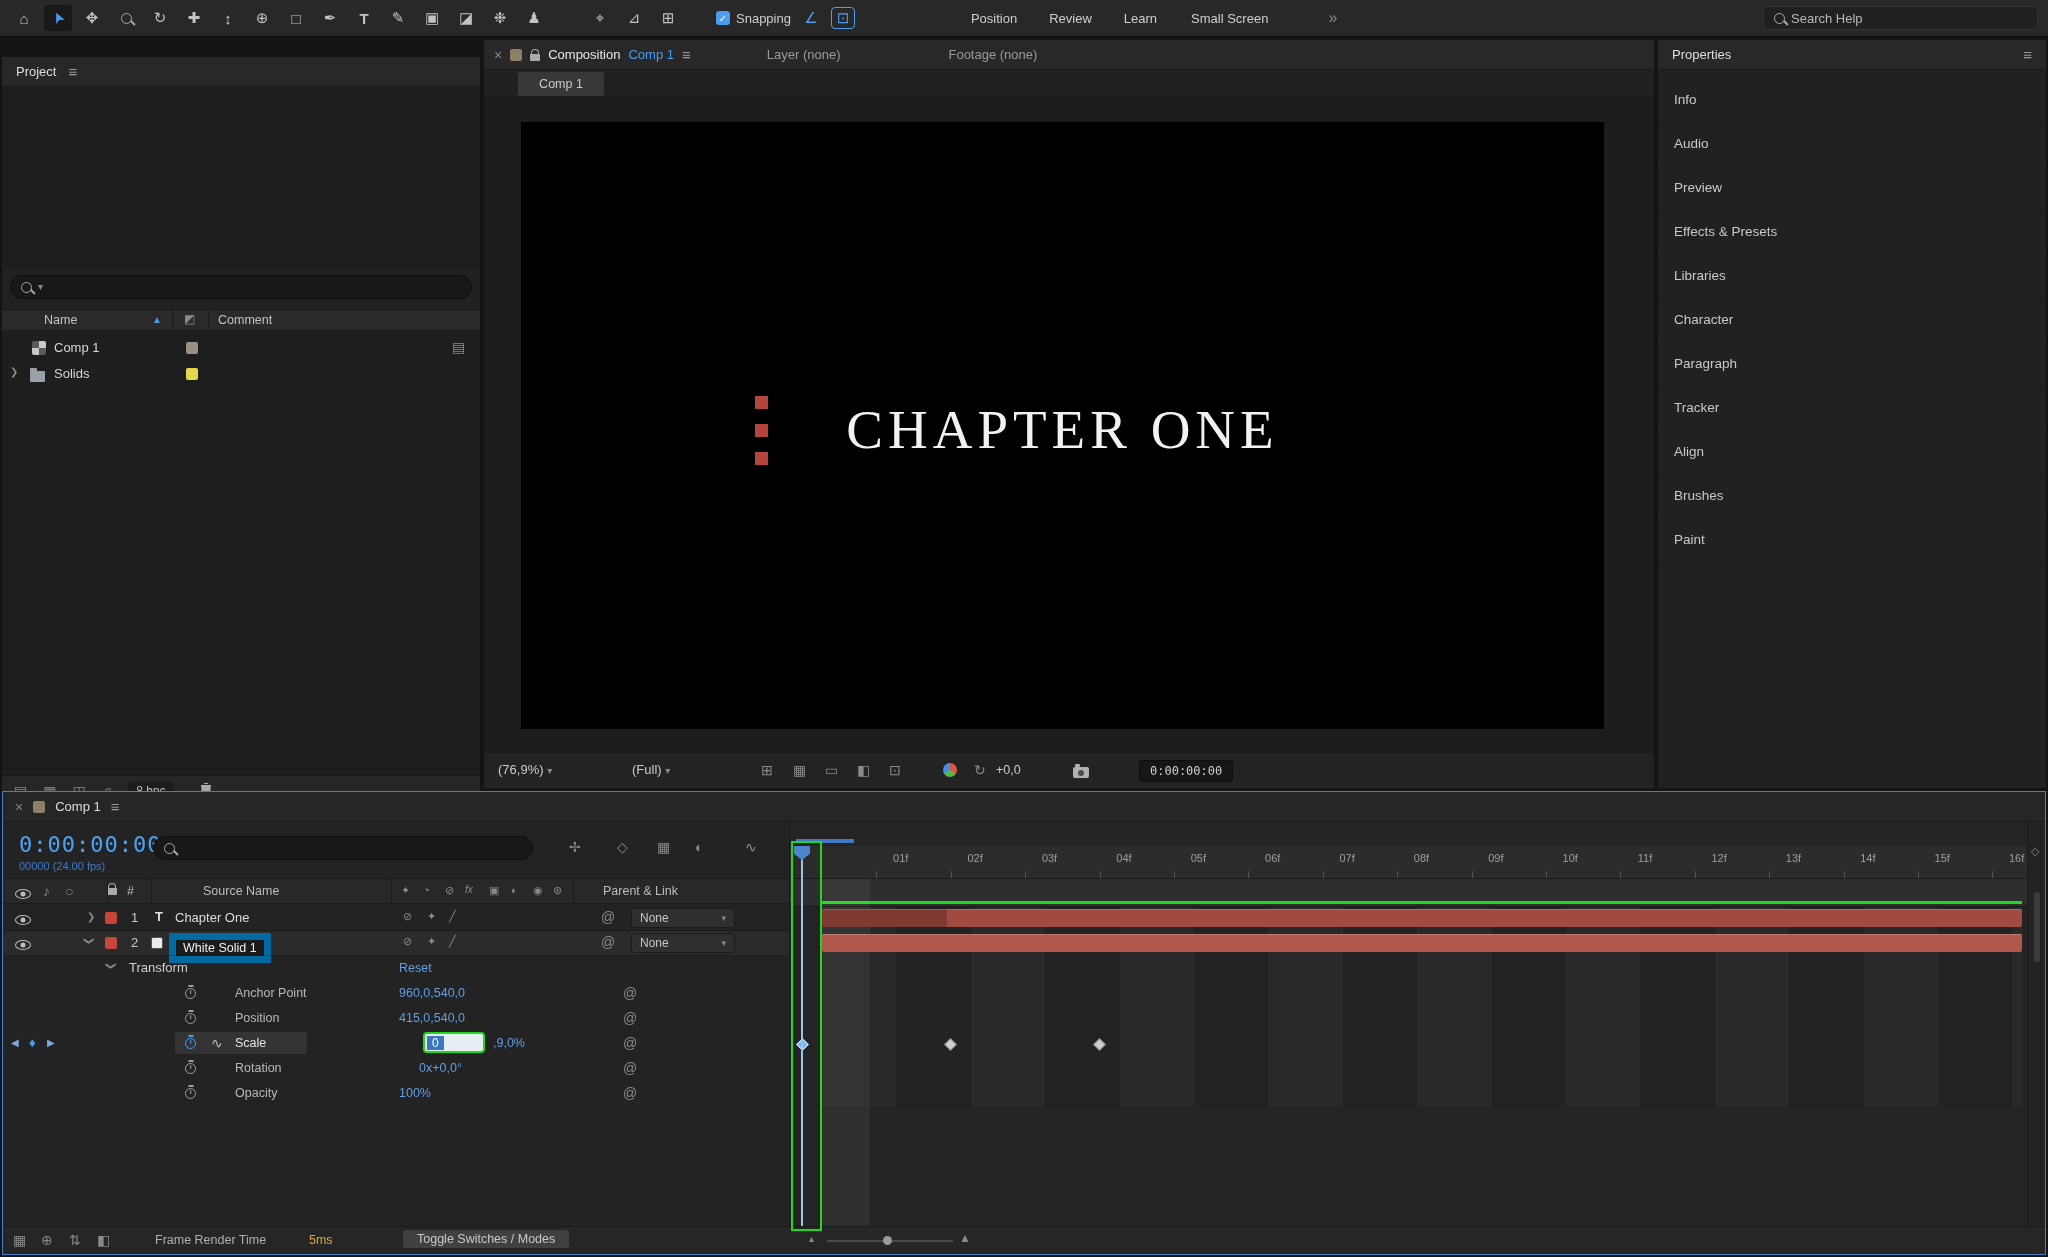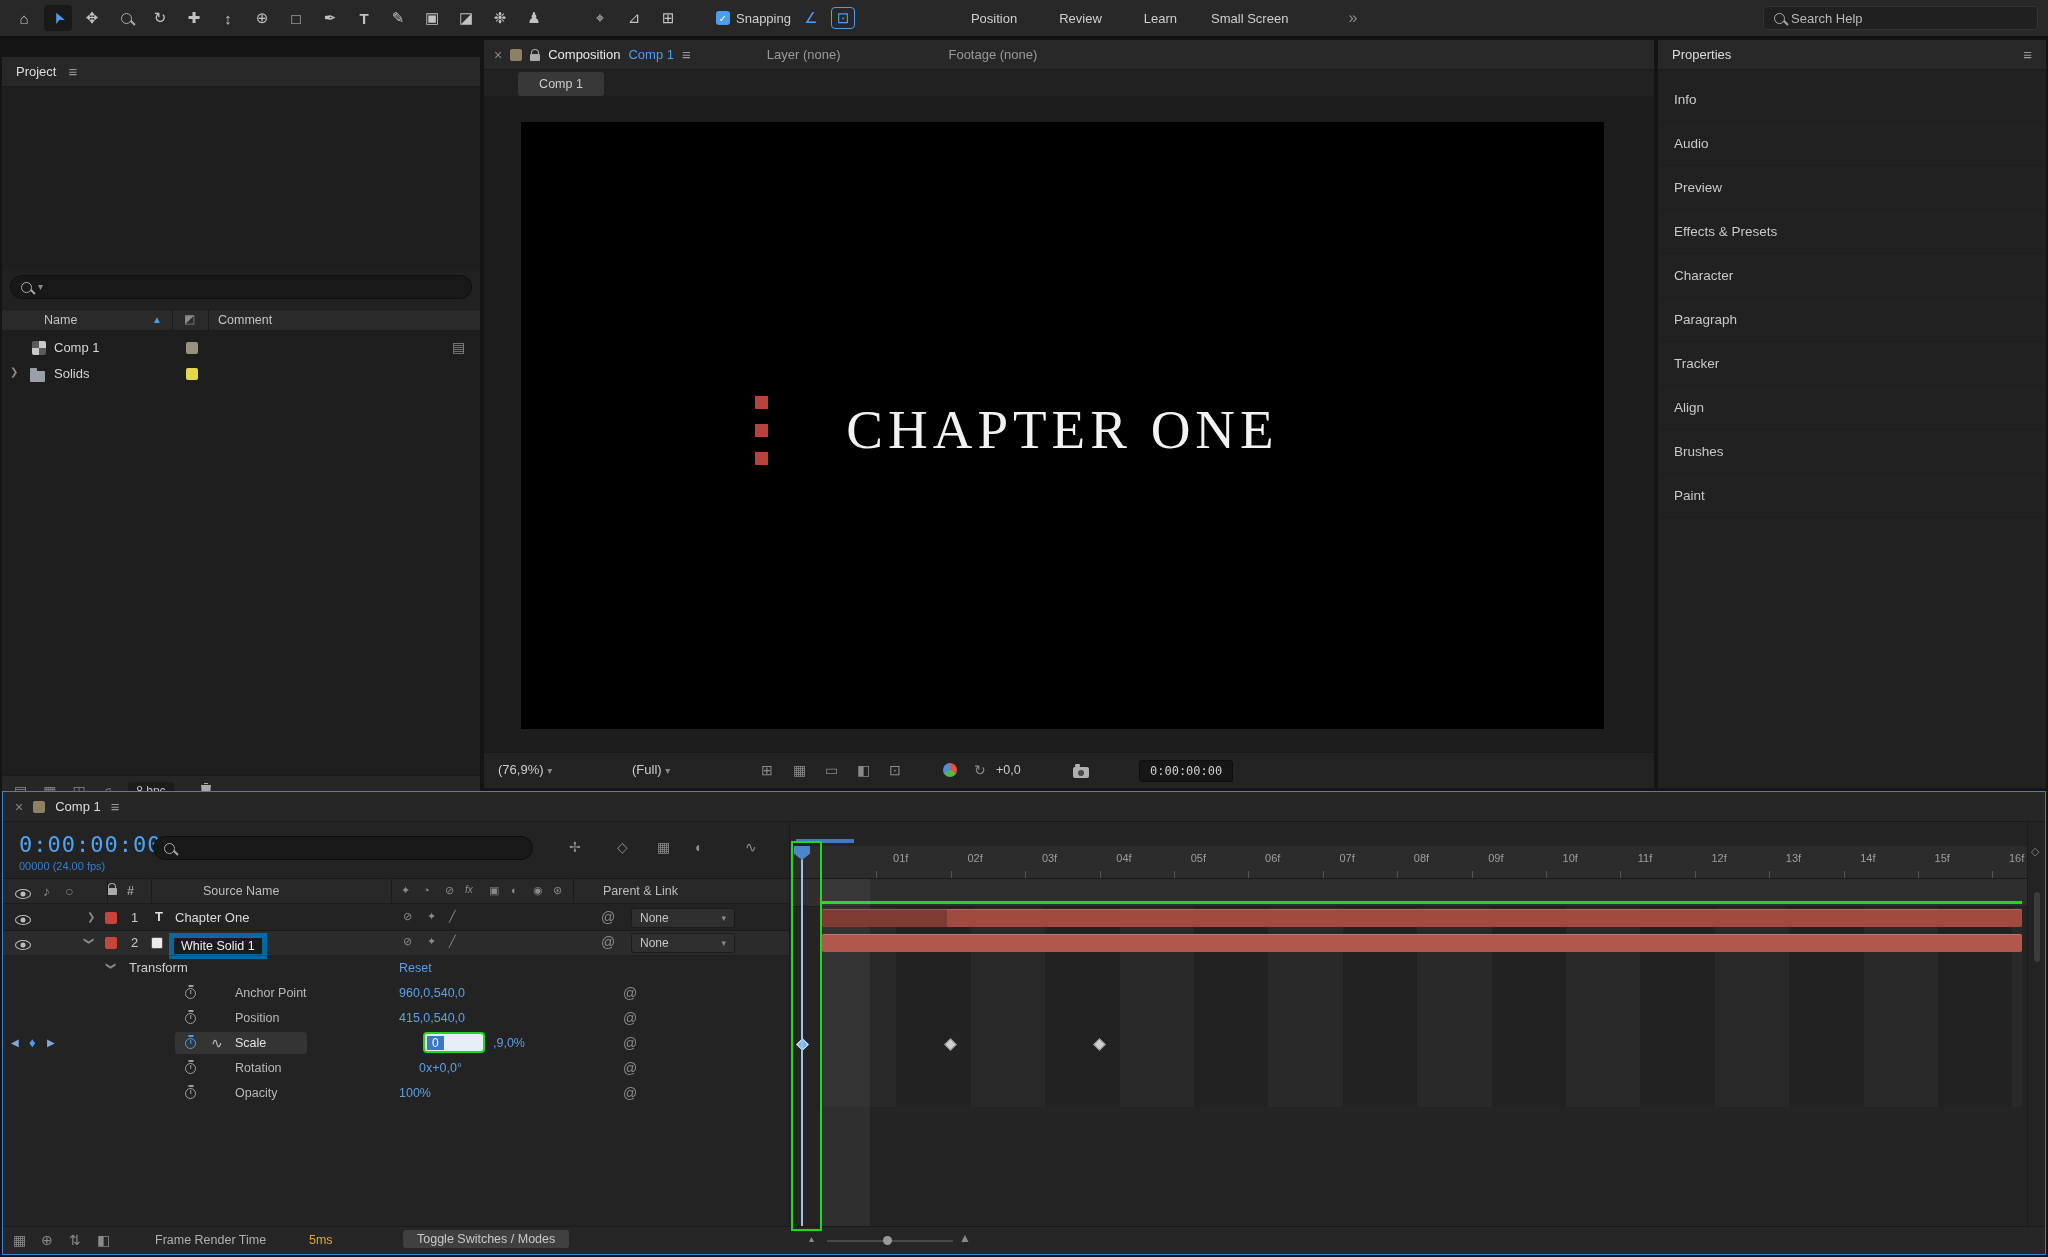--- a/index.html
+++ b/index.html
@@ -89,21 +89,21 @@
   <span class="tbtn dim">⊞</span>
   <span style="width:22px"></span>
   <span class="cb">
       <span>✓</span>
     </span>
   <span class="wslabel">Snapping</span>
   <span class="tbtn" style="color:var(--accent)">∠</span>
   <span class="tbtn" style="color:var(--accent);border:1px solid var(--accent);height:22px;width:24px">⊡</span>
   <span style="width:90px"></span>
   <span class="wslabel" style="margin:0 14px">Position</span>
-  <span class="wslabel" style="margin:0 22px">Review</span>
+  <span class="wslabel" style="margin:0 12px">Review</span>
   <span class="wslabel" style="margin:0 14px">Learn</span>
   <span class="wslabel" style="margin:0 14px">Small Screen</span>
   <span class="ic dim" style="margin-left:40px;font-size:16px">»</span>
   <span class="search" style="margin-left:auto;width:275px;height:24px;border-radius:4px;background:#202020;border:1px solid #333">
     <span class="mag"></span>
     <span style="color:#b8b8b8">Search Help</span>
   </span>
 </div>
 
 <div class="panel" id="project" style="left:2px;top:57px;width:478px;height:877px">
@@ -210,20 +210,23 @@
       </div>
 
       <div class="propitem">
         <span>Preview</span>
       </div>
 
       <div class="propitem">
         <span>Effects &amp; Presets</span>
       </div>
 
+      <div class="propitem">
+        <span>Libraries</span>
+      </div>
 
       <div class="propitem">
         <span>Character</span>
       </div>
 
       <div class="propitem">
         <span>Paragraph</span>
       </div>
 
       <div class="propitem">
@@ -303,21 +306,21 @@
     </span>
     <span class="lrow-sep" style="top:24px"></span>
   </div>
 
   <div class="r" style="left:0;top:139px;width:786px;height:25px;background:rgba(255,255,255,.04)">
     <span class="eye r" style="left:12px;top:7px"></span>
     <span class="r ic dim" style="left:82px;top:5px;font-size:10px;transform:rotate(90deg)">❯</span>
     <span class="chip r" style="left:102px;top:6px;background:var(--label_red)"></span>
     <span class="r" style="left:128px;top:4px;color:#c9c9c9">2</span>
     <span class="chip r" style="left:148px;top:6px;background:#ececec;border:1px solid #555"></span>
-    <span class="r" style="left:166px;top:2px;color:#f0f0f0;border:5px solid #0369a1;background:#1b1b1b;padding:1px 7px;font-size:12.5px">White Solid 1</span>
+    <span class="r" style="left:166px;top:2px;color:#f0f0f0;border:7px solid #0369a1;background:#1b1b1b;padding:1px 7px;font-size:12.5px">White Solid 1</span>
     <span class="r ic dim" style="left:400px;top:5px;font-size:11px">⊘</span>
     <span class="r ic dim" style="left:424px;top:5px;font-size:11px">✦</span>
     <span class="r ic dim" style="left:446px;top:5px;font-size:11px">╱</span>
     <span class="r ic dim" style="left:598px;top:4px">@</span>
     <span class="dd" style="left:628px;top:2px">
       <span>None</span>
         <span class="ic dim" style="font-size:9px">▾</span>
     </span>
     <span class="lrow-sep" style="top:24px"></span>
   </div>

